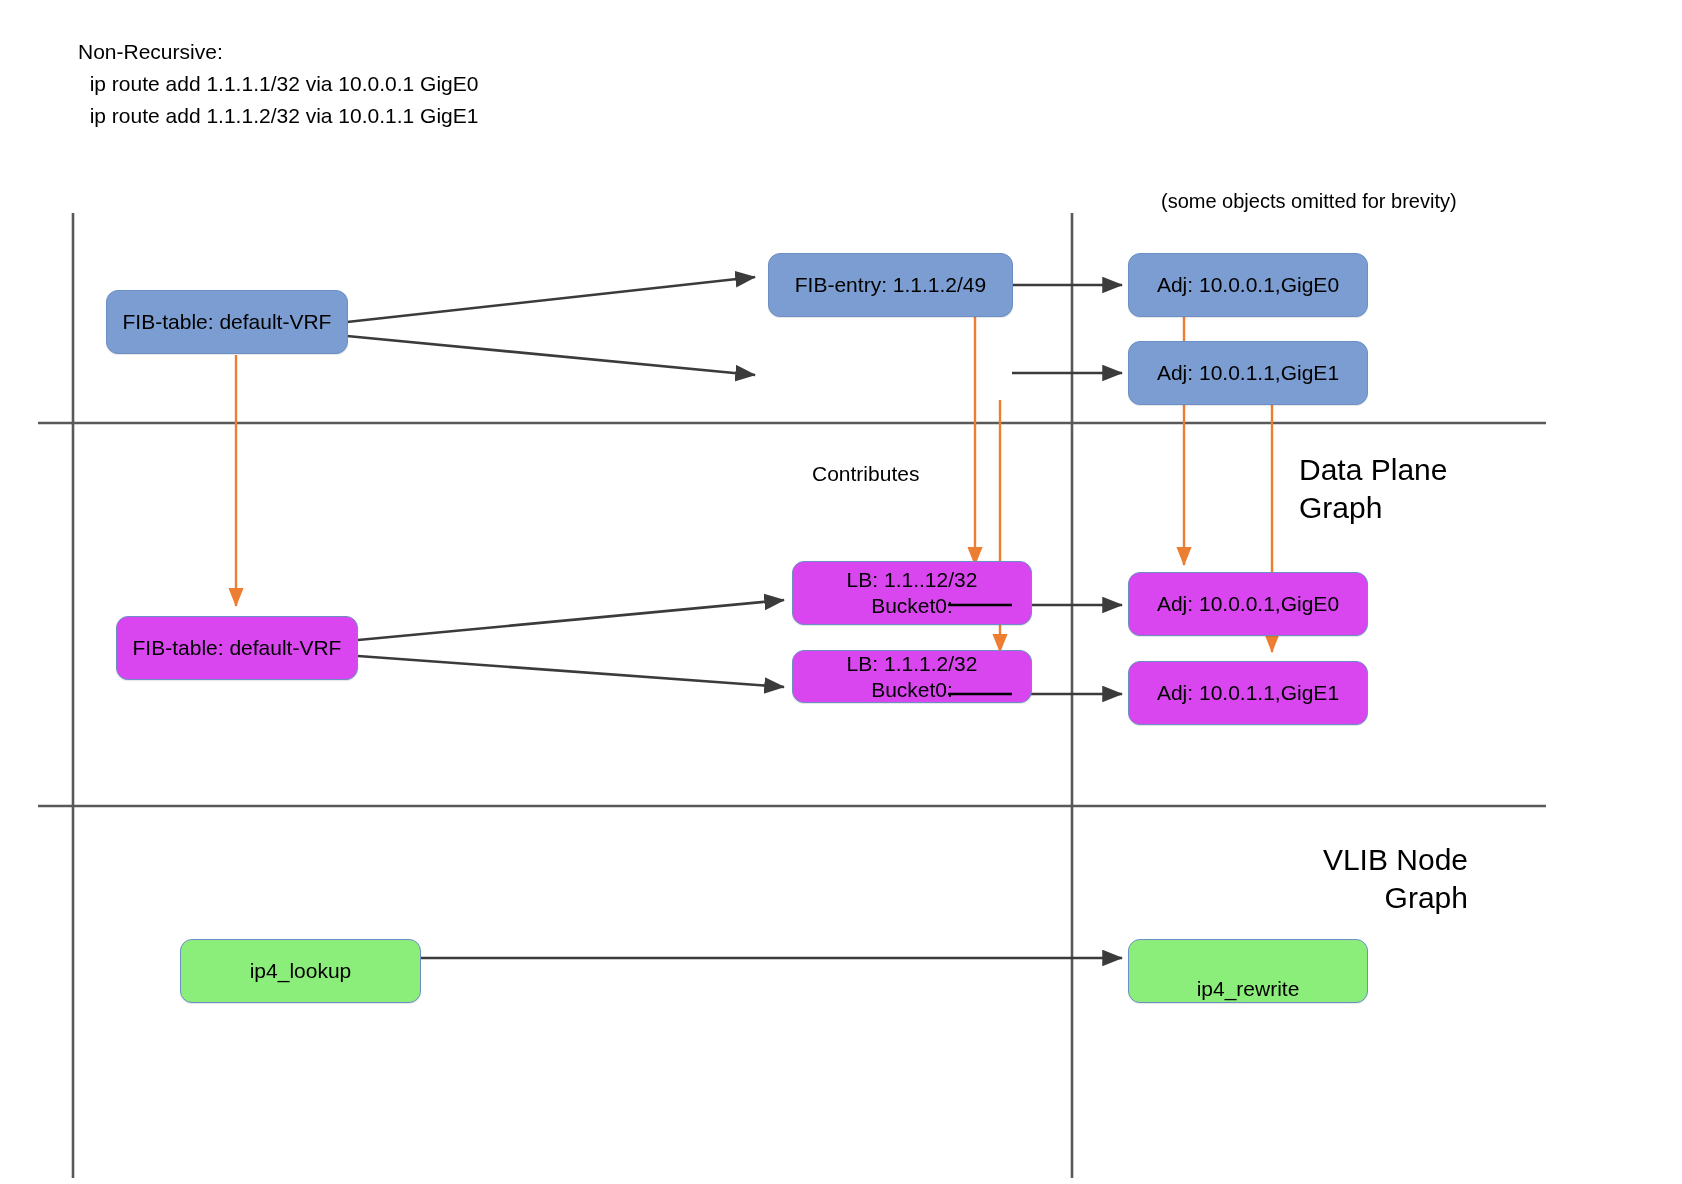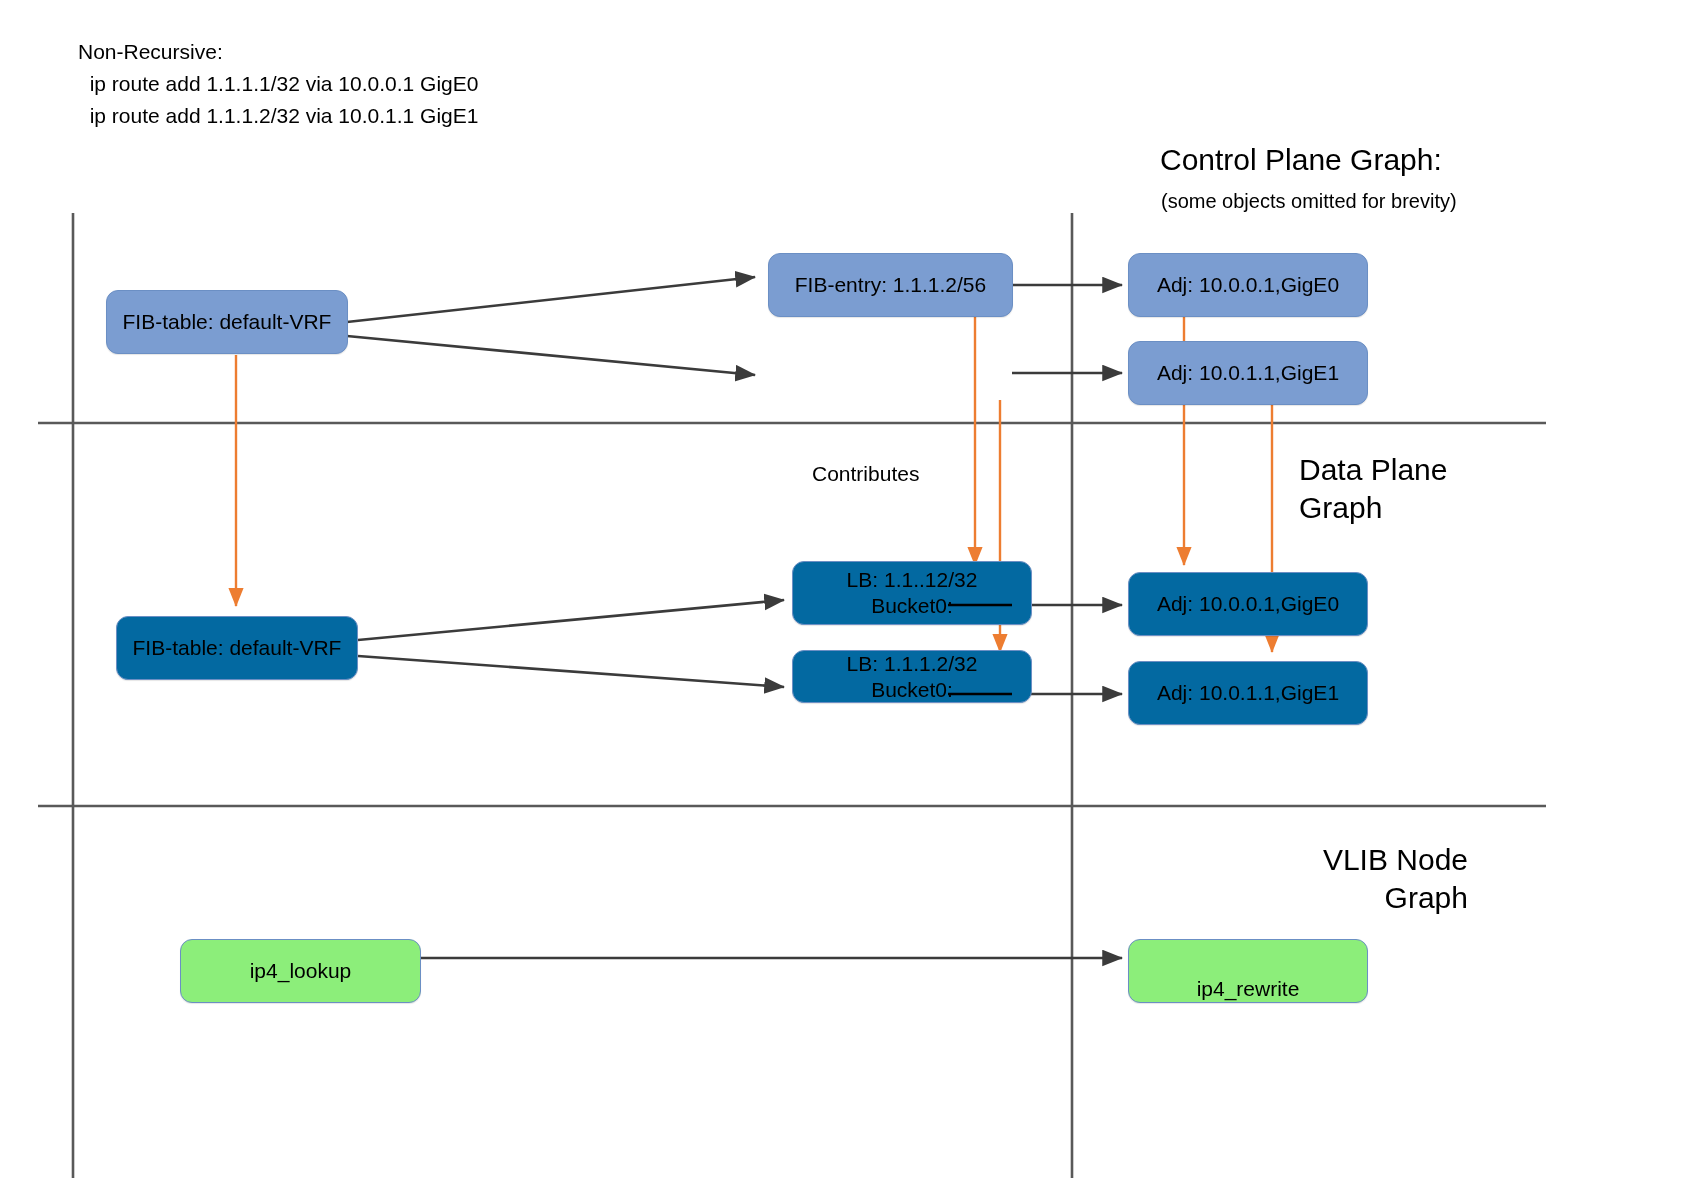--- a/index.html
+++ b/index.html
@@ -35,21 +35,21 @@
     flex-direction: column;
     align-items: center;
     justify-content: center;
     text-align: center;
     font-size: 21px;
     line-height: 1.22;
     color: #000000;
     box-shadow: 0 1px 1px rgba(0,0,0,0.10);
   }
   .node.blue   { background: #7b9dd1; }
-  .node.orange { background: #0369a1; }
+  .node.orange { background: #d946ef; }
   .node.green  { background: #8cee7a; margin-top: 13px; }
   .node .line2 { white-space: nowrap; }
   .code-block {
     position: absolute;
     left: 78px;
     top: 36px;
     font-size: 21px;
     line-height: 1.52;
     white-space: pre;
   }
@@ -125,37 +125,36 @@
       <line x1="1000" y1="400" x2="1000" y2="652" marker-end="url(#arrowOrange)"></line>
       <line x1="1184" y1="312" x2="1184" y2="565" marker-end="url(#arrowOrange)"></line>
       <line x1="1272" y1="400" x2="1272" y2="652" marker-end="url(#arrowOrange)"></line>
     </g>
   </svg>
 
   <div class="code-block">Non-Recursive:
   ip route add 1.1.1.1/32 via 10.0.0.1 GigE0
   ip route add 1.1.1.2/32 via 10.0.1.1 GigE1</div>
 
-  <div class="hdr-title" style="left:1160px; top:143px;">Control Plane Graph:</div>
   <div class="hdr-sub" style="left:1161px; top:190px;text-align:right;">(some objects omitted for brevity)</div>
 
   <div class="zone-title" style="left:1299px; top:451px; width:230px; text-align:left;">Data Plane
 Graph</div>
 
   <div class="zone-title" style="left:1238px; top:841px; width:230px; text-align:right;">VLIB Node
 Graph</div>
 
   <div class="small-label" style="left:812px; top:462px;">Contributes</div>
 
   <div class="node blue" style="left:106px; top:290px; width:242px; height:64px;">
     <span>FIB-table: default-VRF</span>
   </div>
 
   <div class="node blue" style="left:768px; top:253px; width:245px; height:64px;">
-    <span>FIB-entry: 1.1.1.2/56</span>
+    <span>FIB-entry: 1.1.1.2/49</span>
   </div>
 
 
   <div class="node blue" style="left:1128px; top:253px; width:240px; height:64px;">
     <span>Adj: 10.0.0.1,GigE0</span>
   </div>
 
   <div class="node blue" style="left:1128px; top:341px; width:240px; height:64px;">
     <span>Adj: 10.0.1.1,GigE1</span>
   </div>

